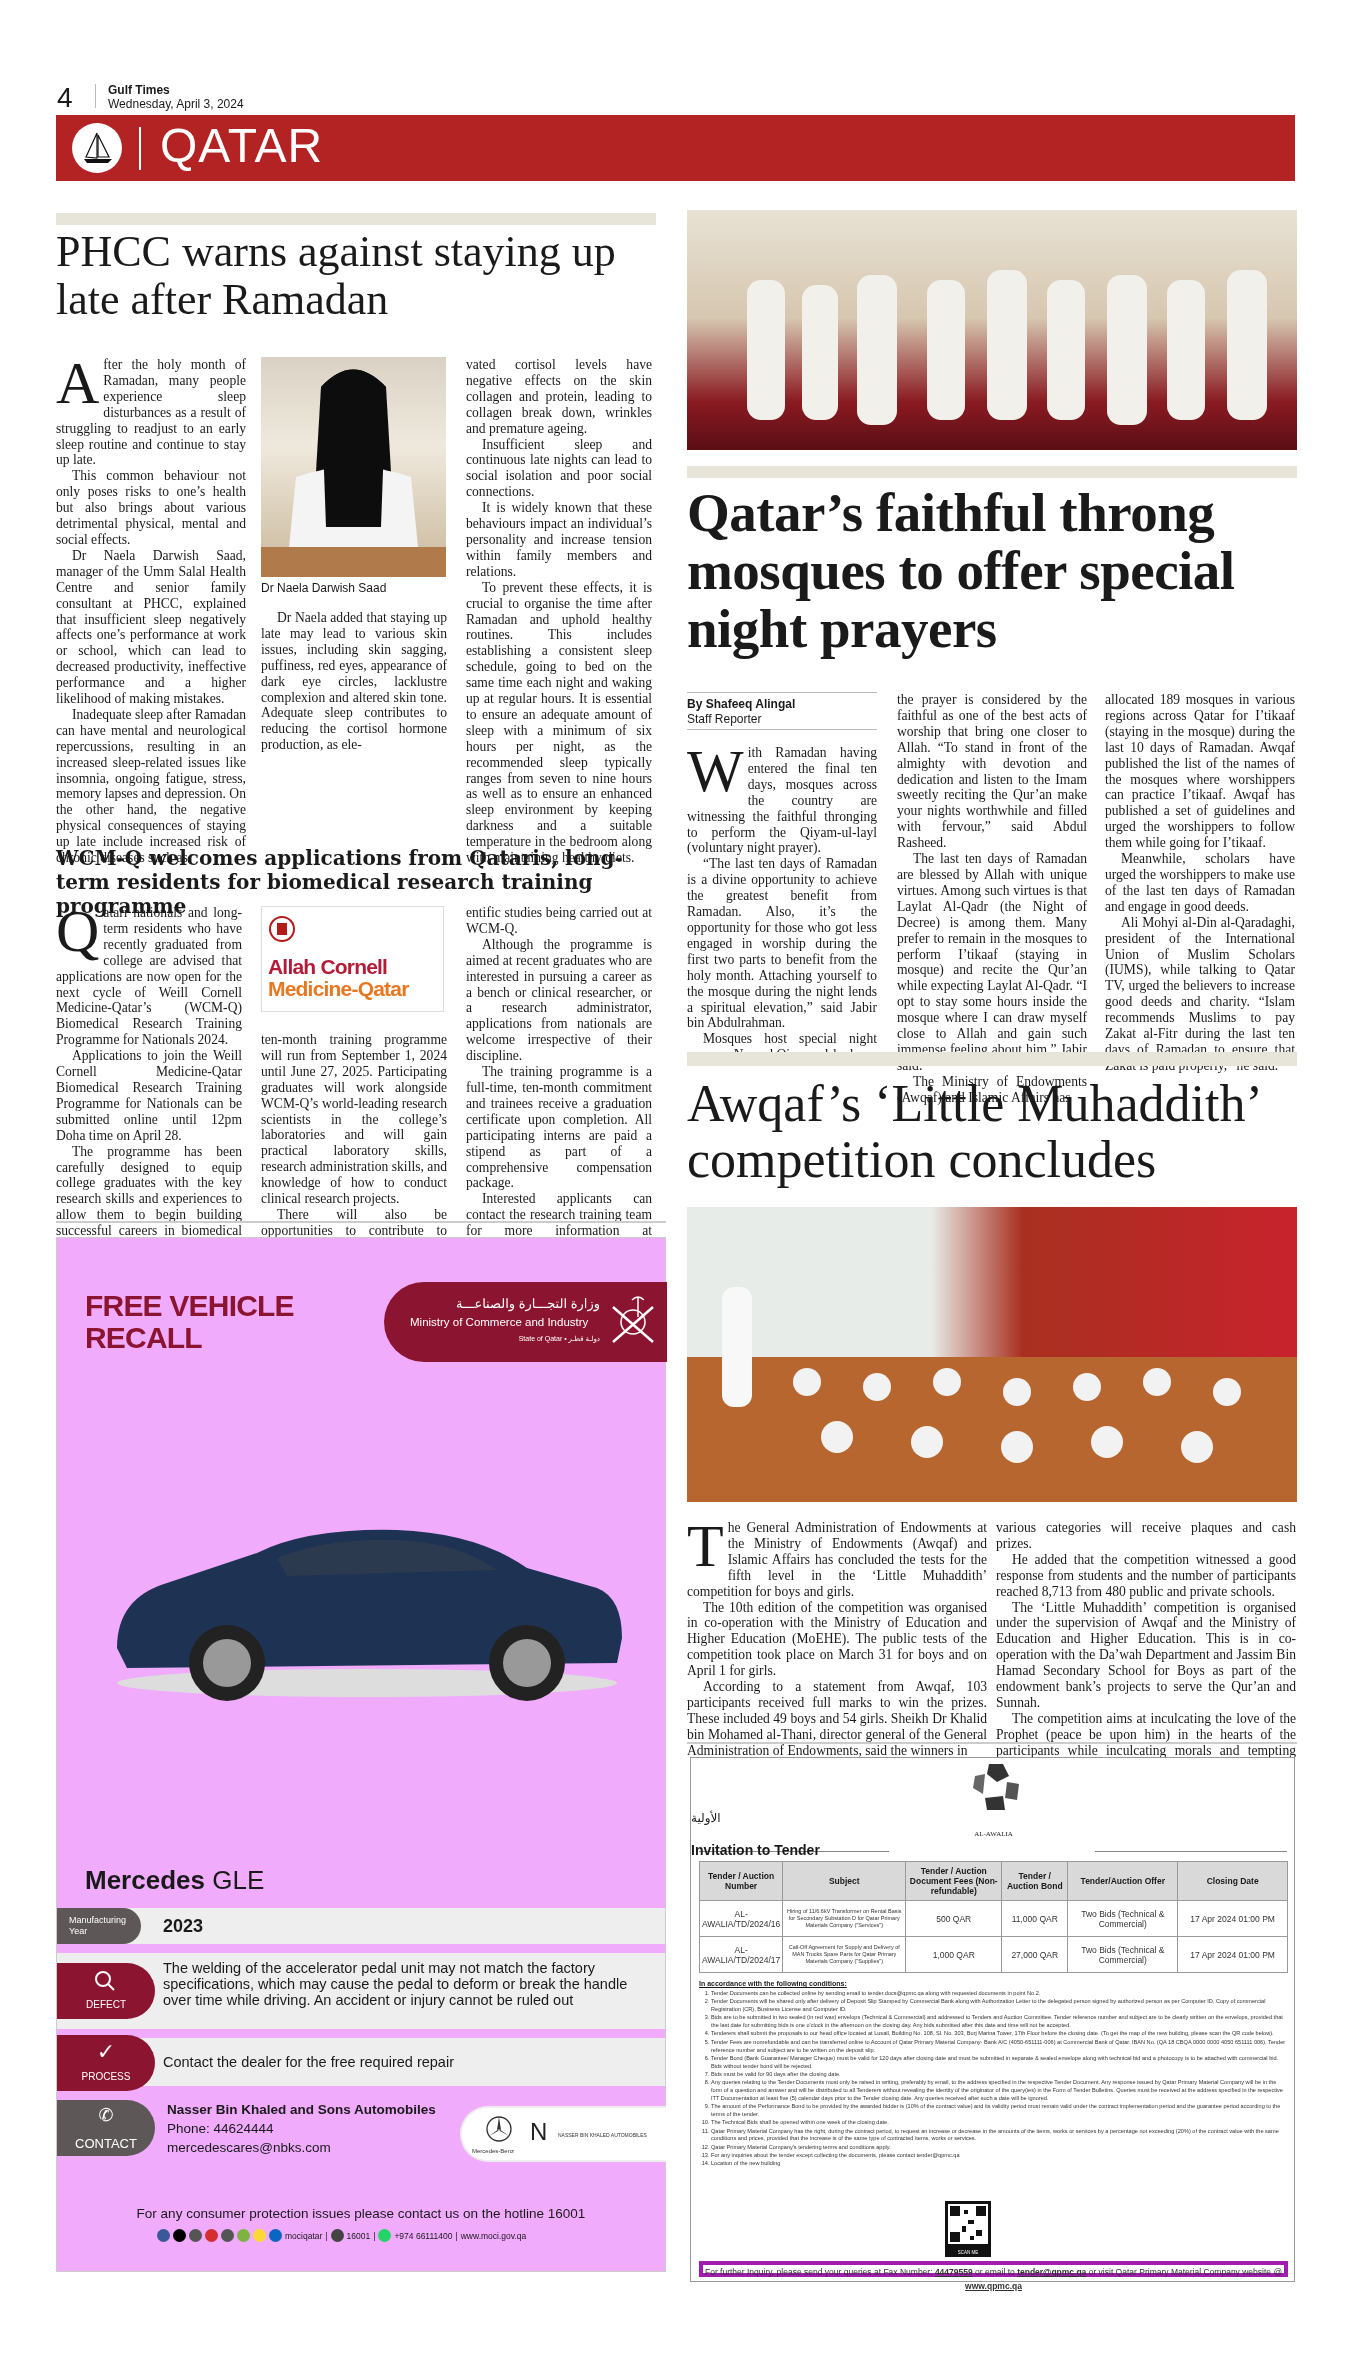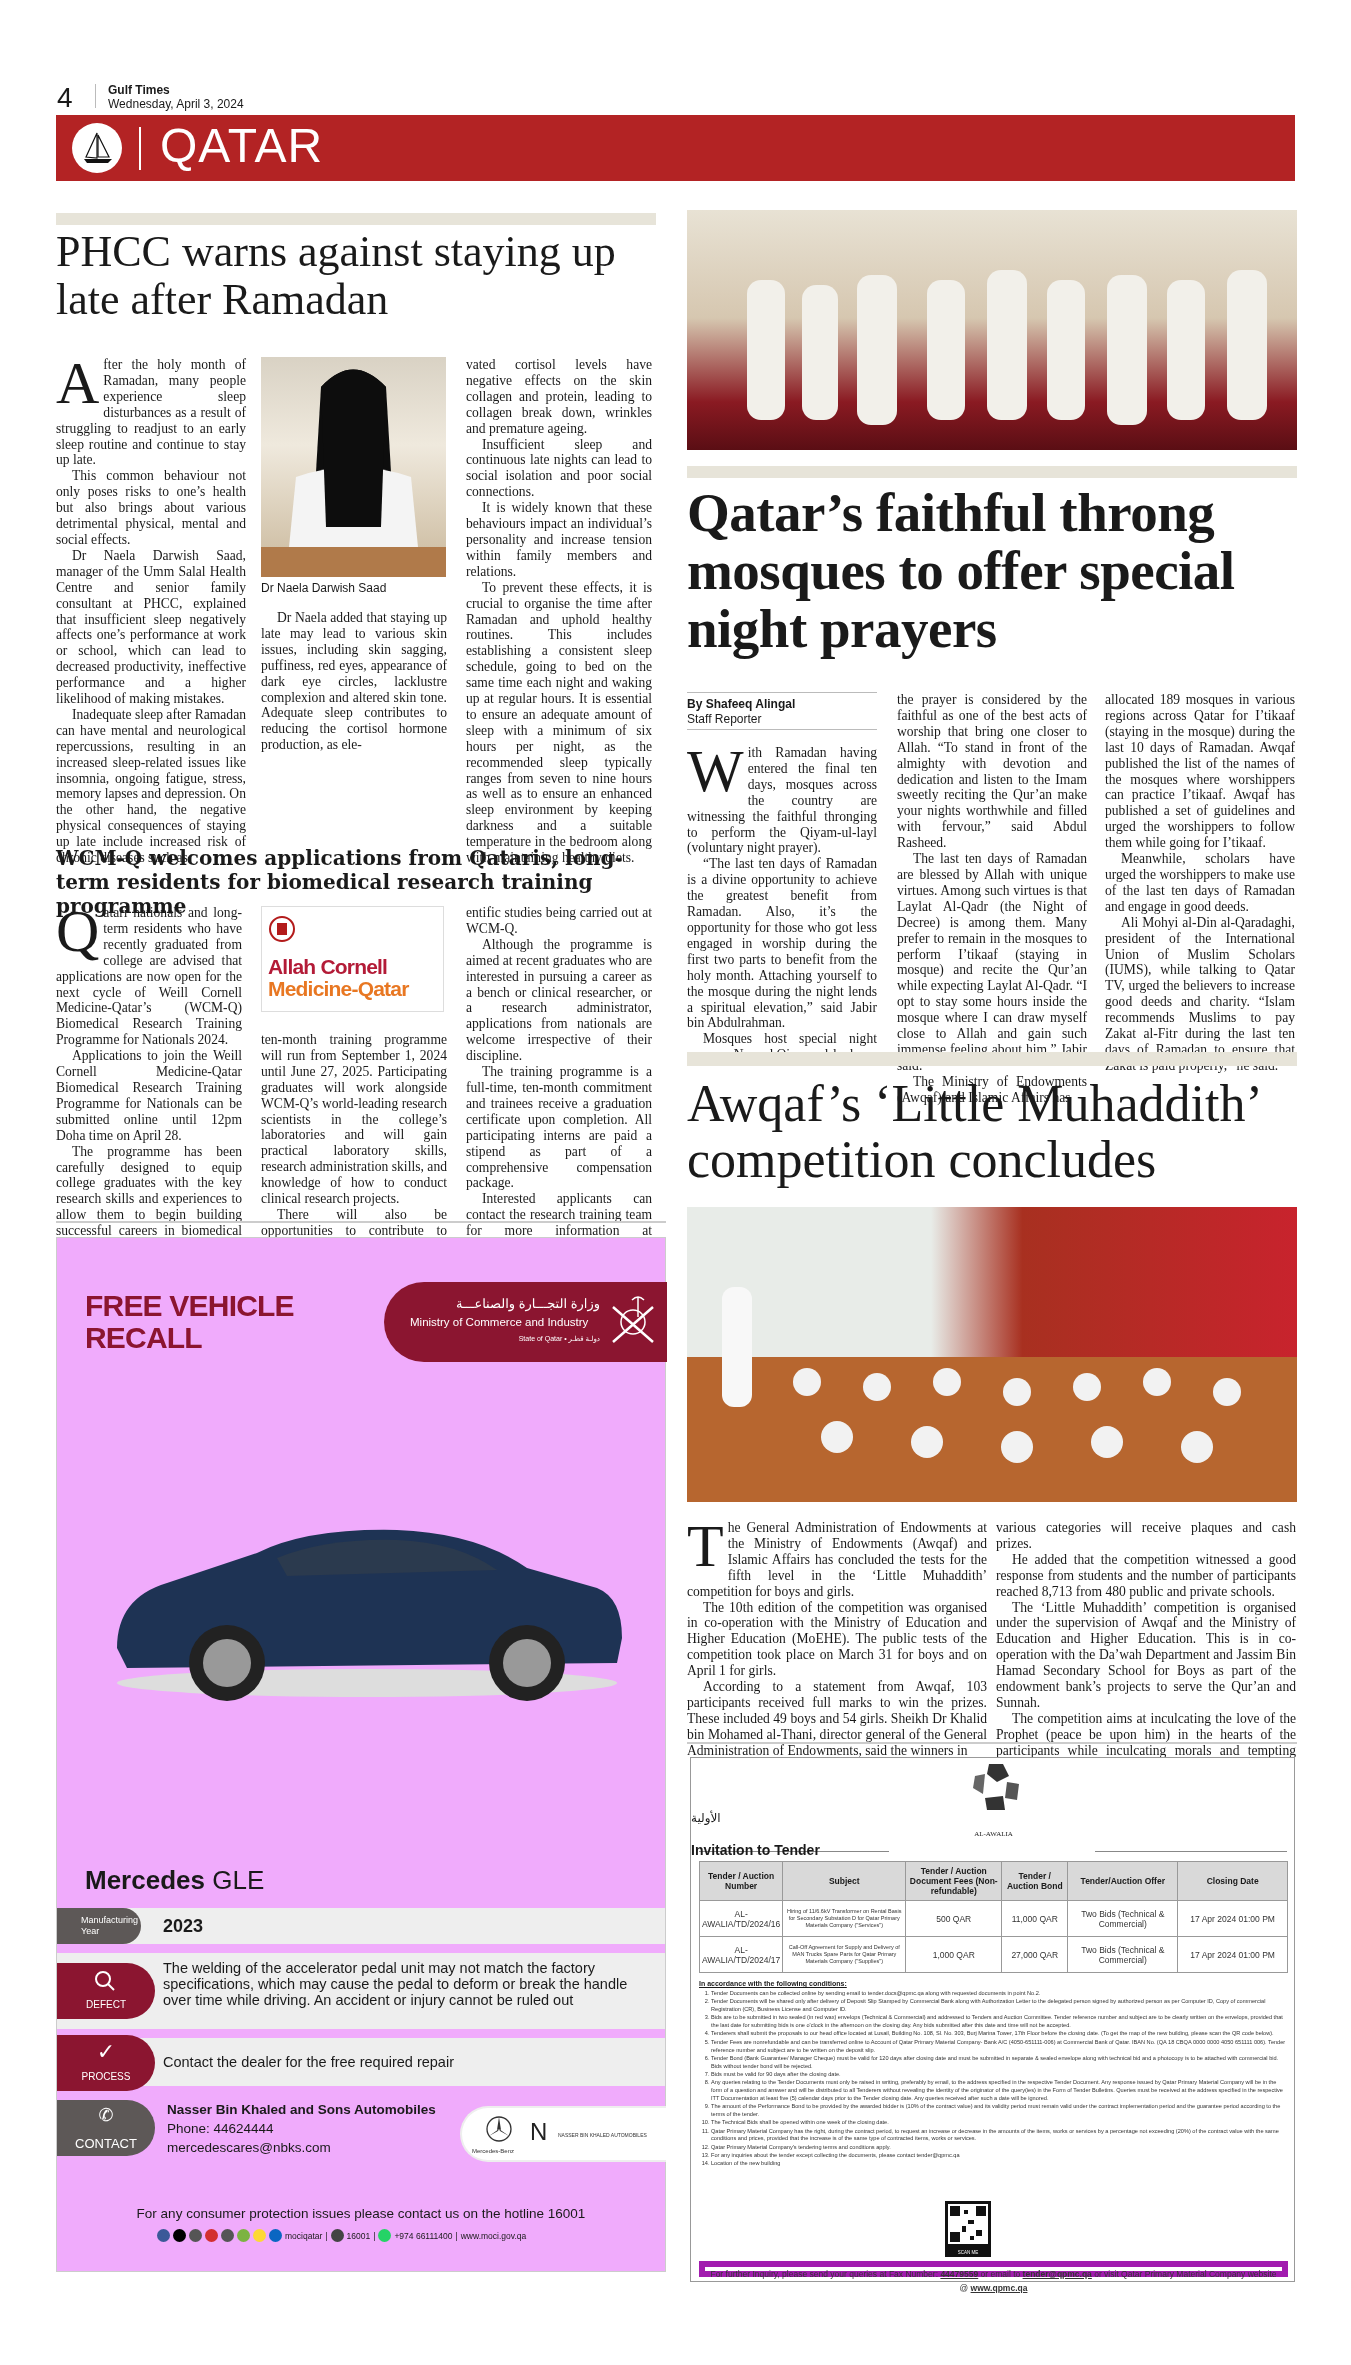--- a/index.html
+++ b/index.html
@@ -188,21 +188,21 @@
   <ellipse cx="270" cy="205" rx="250" ry="14" fill="#ddd"></ellipse>
   <path d="M20 170 Q20 120 70 105 L160 75 Q210 50 300 52 Q380 55 430 90 L500 110 Q525 120 525 160 L520 185 L30 190 Z" fill="#1e3354"></path>
   <path d="M180 80 Q230 60 300 62 Q360 64 400 92 L190 98 Z" fill="#2b3a4e"></path>
   <circle cx="130" cy="185" r="38" fill="#222"></circle>
       <circle cx="130" cy="185" r="24" fill="#999"></circle>
   <circle cx="430" cy="185" r="38" fill="#222"></circle>
       <circle cx="430" cy="185" r="24" fill="#999"></circle>
  </svg>
  <div class="abs sans" style="left:28px;top:627px;font-size:26px"><b>Mercedes</b> <span>GLE</span></div>
  <div class="abs" style="left:0;top:670px;width:608px;height:36px;background:#eee"></div>
- <div class="abs sans" style="left:0;top:670px;width:84px;height:36px;background:#5d5857;border-radius:0 18px 18px 0;color:#fff;font-size:9px;line-height:11px;padding:7px 24px">Manufacturing Year</div>
+ <div class="abs sans" style="left:0;top:670px;width:84px;height:36px;background:#5d5857;border-radius:0 18px 18px 0;color:#fff;font-size:9px;line-height:11px;padding:7px 12px">Manufacturing Year</div>
  <div class="abs sans" style="left:106px;top:678px;font-size:18px;font-weight:bold">2023</div>
  <div class="abs" style="left:0;top:715px;width:608px;height:76px;background:#eee"></div>
  <div class="abs" style="left:0;top:725px;width:98px;height:56px;background:#8b1530;border-radius:0 28px 28px 0">
   <svg class="abs" style="left:36px;top:6px" width="24" height="24" viewBox="0 0 24 24">
         <circle cx="10" cy="10" r="7" fill="none" stroke="#fff" stroke-width="2"></circle>
         <path d="M15 15 L21 21" stroke="#fff" stroke-width="2"></path>
       </svg>
   <div class="abs sans" style="left:0;top:36px;width:98px;text-align:center;font-size:10px;color:#fff">DEFECT</div>
  </div>
  <div class="abs sans" style="left:106px;top:722px;width:495px;font-size:14.5px;line-height:16px">The welding of the accelerator pedal unit may not match the factory specifications, which may cause the pedal to deform or break the handle over time while driving. An accident or injury cannot be ruled out</div>
@@ -316,21 +316,21 @@
         <rect x="28" y="2" width="10" height="10" fill="#111"></rect>
         <rect x="2" y="28" width="10" height="10" fill="#111"></rect>
         <rect x="16" y="6" width="4" height="4" fill="#111"></rect>
         <rect x="20" y="16" width="6" height="4" fill="#111"></rect>
         <rect x="14" y="22" width="4" height="6" fill="#111"></rect>
         <rect x="28" y="26" width="6" height="6" fill="#111"></rect>
         <rect x="22" y="32" width="4" height="4" fill="#111"></rect>
       </svg>
   <div class="sans" style="color:#fff;font-size:4.5px;text-align:center;margin-top:2px">SCAN ME</div>
  </div>
- <div class="abs sans" style="left:8px;top:503px;width:589px;height:16px;border:6px solid #a21caf;font-size:8.5px;line-height:14px;text-align:center;color:#333">
+ <div class="abs sans" style="left:8px;top:503px;width:589px;height:16px;border:4px solid #a21caf;font-size:8.5px;line-height:14px;text-align:center;color:#333">
   <span>For further Inquiry, please send your queries at Fax Number: </span><b style="text-decoration:underline">44479559</b><span> or email to </span><b style="text-decoration:underline">tender@qpmc.qa</b><span> or visit Qatar Primary Material Company website @ </span><b style="text-decoration:underline">www.qpmc.qa</b>
  </div>
 </div>
 
 <style>
 #tender-table th{background:#d9d9d9;border:1px solid #999;padding:4px 2px;font-weight:bold;font-size:8.5px;line-height:10px}
 #tender-table td{border:1px solid #999;padding:4px 2px;text-align:center;line-height:10px;color:#333;height:36px}
 #tender-table td.subj{font-size:5.5px;line-height:7px}
 #conditions li{margin-bottom:0.5px}
 </style>

